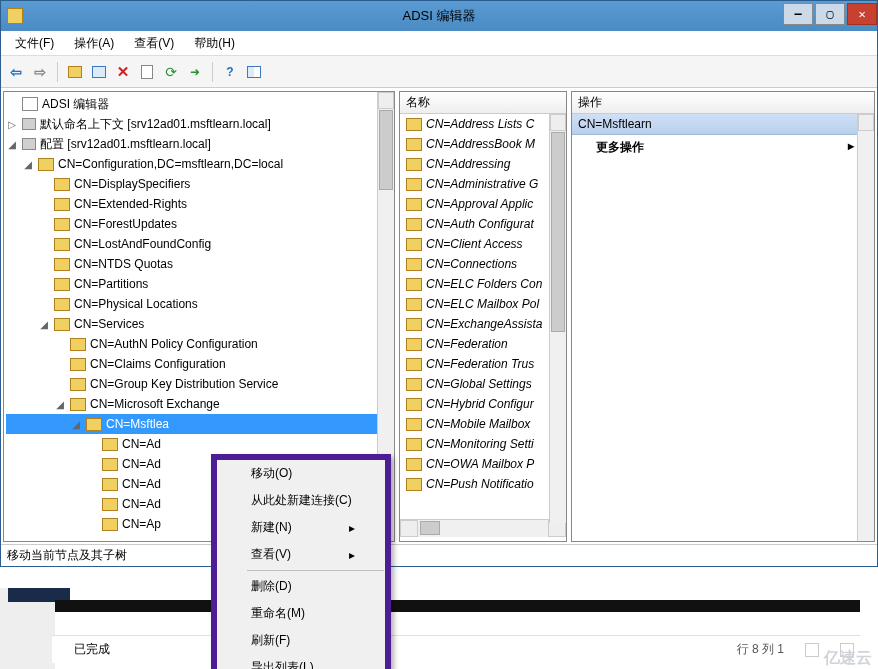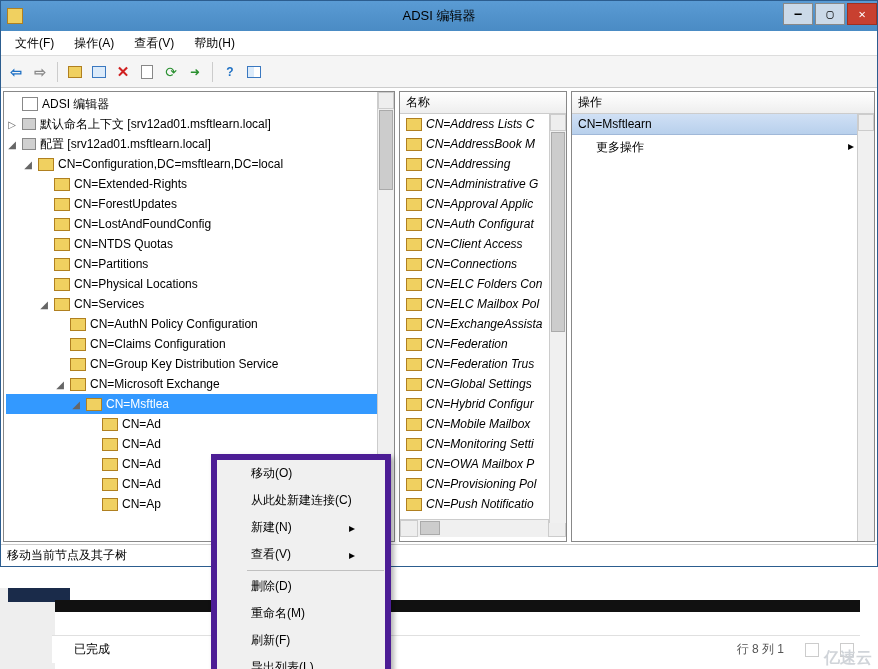--- a/index.html
+++ b/index.html
@@ -32,21 +32,21 @@
     .list-header { height: 22px; background: linear-gradient(to bottom, #fff, #eee); border-bottom: 1px solid #ccc; display: flex; align-items: center; padding: 0 6px; }
     .list-body { overflow: hidden; height: calc(100% - 44px); font-style: italic; }
     .list-row { display: flex; align-items: center; height: 20px; padding: 0 2px; white-space: nowrap; overflow: hidden; }
     .list-scroll { height: 18px; background: #f0f0f0; border-top: 1px solid #ccc; display: flex; }
     .scroll-arrow { width: 18px; height: 17px; background: #eee; border: 1px solid #ccc; cursor: pointer; }
     .scroll-track { flex: 1; position: relative; }
     .scroll-thumb { position: absolute; left: 2px; width: 20px; height: 14px; top: 1px; background: #ccc; border: 1px solid #aaa; }
     .actions-pane { flex: 1; }
     .actions-header { height: 22px; background: linear-gradient(to bottom, #fff, #eee); border-bottom: 1px solid #ccc; padding: 2px 6px; }
     .actions-selected { background: linear-gradient(to bottom, #d0e0f5, #b8d0ec); border-bottom: 1px solid #a0b8d8; padding: 3px 6px; display: flex; justify-content: space-between; font-size: 13px; }
-    .actions-link { padding: 4px 20px 4px 24px; cursor: pointer; display: flex; justify-content: space-between; }
+    .actions-link { padding: 4px 20px 4px 24px; cursor: pointer; display: flex; justify-content: space-between; font-weight: bold; }
     .vscroll { position: absolute; right: 0; top: 0; bottom: 0; width: 17px; background: #f0f0f0; border-left: 1px solid #ccc; }
     .vscroll .scroll-arrow { height: 17px; width: 16px; }
     .vscroll-thumb { position: absolute; left: 1px; width: 14px; background: #ccc; border: 1px solid #aaa; }
     .tree-pane .vscroll-thumb { top: 18px; height: 80px; }
     .list-pane .vscroll-thumb { top: 18px; height: 200px; }
     .context-menu { position: absolute; left: 211px; top: 414px; width: 180px; background: #f0f0f0; border: 6px solid #4c1d95; box-shadow: 3px 3px 5px rgba(0,0,0,0.3); z-index: 100; margin-top: 40px; }
     .cm-item { padding: 5px 30px 5px 34px; cursor: pointer; display: flex; justify-content: space-between; align-items: center; }
     .cm-item.hl { outline: 2px solid #d02020; outline-offset: -1px; }
     .cm-sep { height: 1px; background: #c0c0c0; margin: 2px 1px 2px 30px; }
     .status { height: 22px; border-top: 1px solid #ccc; padding: 2px 6px; background: #fff; }
@@ -135,20 +135,25 @@
     <span>配置 [srv12ad01.msftlearn.local]</span>
           </div>
           <div class="tree-node" style="padding-left:16px">
     <span class="toggle">◢</span>
     <div class="folder-icon"></div>
     <span>CN=Configuration,DC=msftlearn,DC=local</span>
           </div>
           <div class="tree-node" style="padding-left:32px">
     <span class="toggle"></span>
     <div class="folder-icon"></div>
+    <span>CN=DisplaySpecifiers</span>
+          </div>
+          <div class="tree-node" style="padding-left:32px">
+    <span class="toggle"></span>
+    <div class="folder-icon"></div>
     <span>CN=Extended-Rights</span>
           </div>
           <div class="tree-node" style="padding-left:32px">
     <span class="toggle"></span>
     <div class="folder-icon"></div>
     <span>CN=ForestUpdates</span>
           </div>
           <div class="tree-node" style="padding-left:32px">
     <span class="toggle"></span>
     <div class="folder-icon"></div>
@@ -298,24 +303,20 @@
      <div class="folder-icon"></div>
      <span>CN=Mobile Mailbox</span>
           </div>
           <div class="list-row">
      <div class="folder-icon"></div>
      <span>CN=Monitoring Setti</span>
           </div>
           <div class="list-row">
      <div class="folder-icon"></div>
      <span>CN=OWA Mailbox P</span>
-          </div>
-          <div class="list-row">
-     <div class="folder-icon"></div>
-     <span>CN=Provisioning Pol</span>
           </div>
           <div class="list-row">
      <div class="folder-icon"></div>
      <span>CN=Push Notificatio</span>
           </div>
         </div>
       <div class="list-scroll">
         <div class="scroll-arrow"></div>
         <div class="scroll-track">
             <div class="scroll-thumb"></div>

